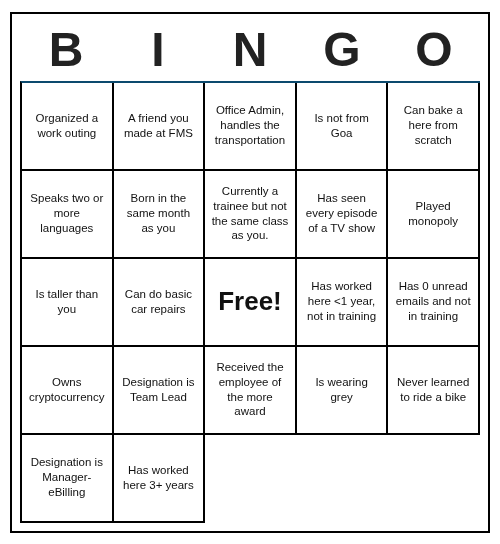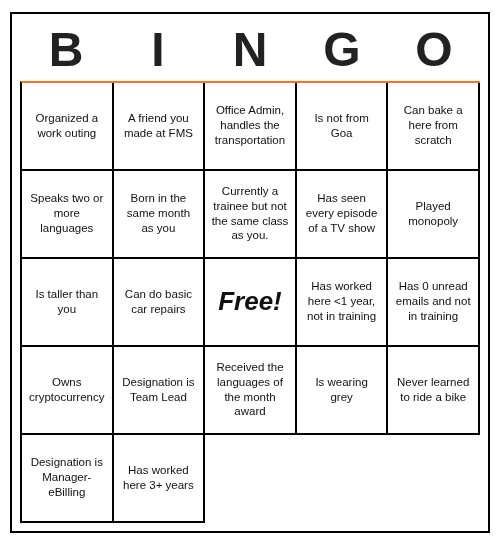--- a/index.html
+++ b/index.html
@@ -26,40 +26,39 @@
     .bingo-letter {
       font-size: 48px;
       font-weight: bold;
       color: #222;
       width: 88px;
       text-align: center;
     }
     .bingo-grid {
       display: grid;
       grid-template-columns: repeat(5, 1fr);
-      border-top: 2px solid #f97316;
+      border-top: 2px solid #0c4a6e;
       border-left: 2px solid #000;
     }
     .bingo-cell {
       border-right: 2px solid #000;
       border-bottom: 2px solid #000;
       height: 88px;
       display: flex;
       align-items: center;
       justify-content: center;
       padding: 6px;
       text-align: center;
       font-size: 11.5px;
       line-height: 1.3;
       color: #111;
     }
     .free-cell {
       font-size: 26px;
       font-weight: bold;
-      font-style: italic;
     }
   </style>
 </head>
 <body>
 
 <div class="bingo-card">
   <div class="bingo-header">
     <span class="bingo-letter">B</span>
     <span class="bingo-letter">I</span>
     <span class="bingo-letter">N</span>
@@ -77,19 +76,19 @@
       <div class="bingo-cell">Currently a trainee but not the same class as you.</div>
       <div class="bingo-cell">Has seen every episode of a TV show</div>
       <div class="bingo-cell">Played monopoly</div>
       <div class="bingo-cell">Is taller than you</div>
       <div class="bingo-cell">Can do basic car repairs</div>
       <div class="bingo-cell free-cell">Free!</div>
       <div class="bingo-cell">Has worked here &lt;1 year, not in training</div>
       <div class="bingo-cell">Has 0 unread emails and not in training</div>
       <div class="bingo-cell">Owns cryptocurrency</div>
       <div class="bingo-cell">Designation is Team Lead</div>
-      <div class="bingo-cell">Received the languages of the month award</div>
+      <div class="bingo-cell">Received the employee of the more award</div>
       <div class="bingo-cell">Is wearing grey</div>
       <div class="bingo-cell">Never learned to ride a bike</div>
       <div class="bingo-cell">Designation is Manager-eBilling</div>
       <div class="bingo-cell">Has worked here 3+ years</div>
     </div>
 </div>
 
 </body></html>

